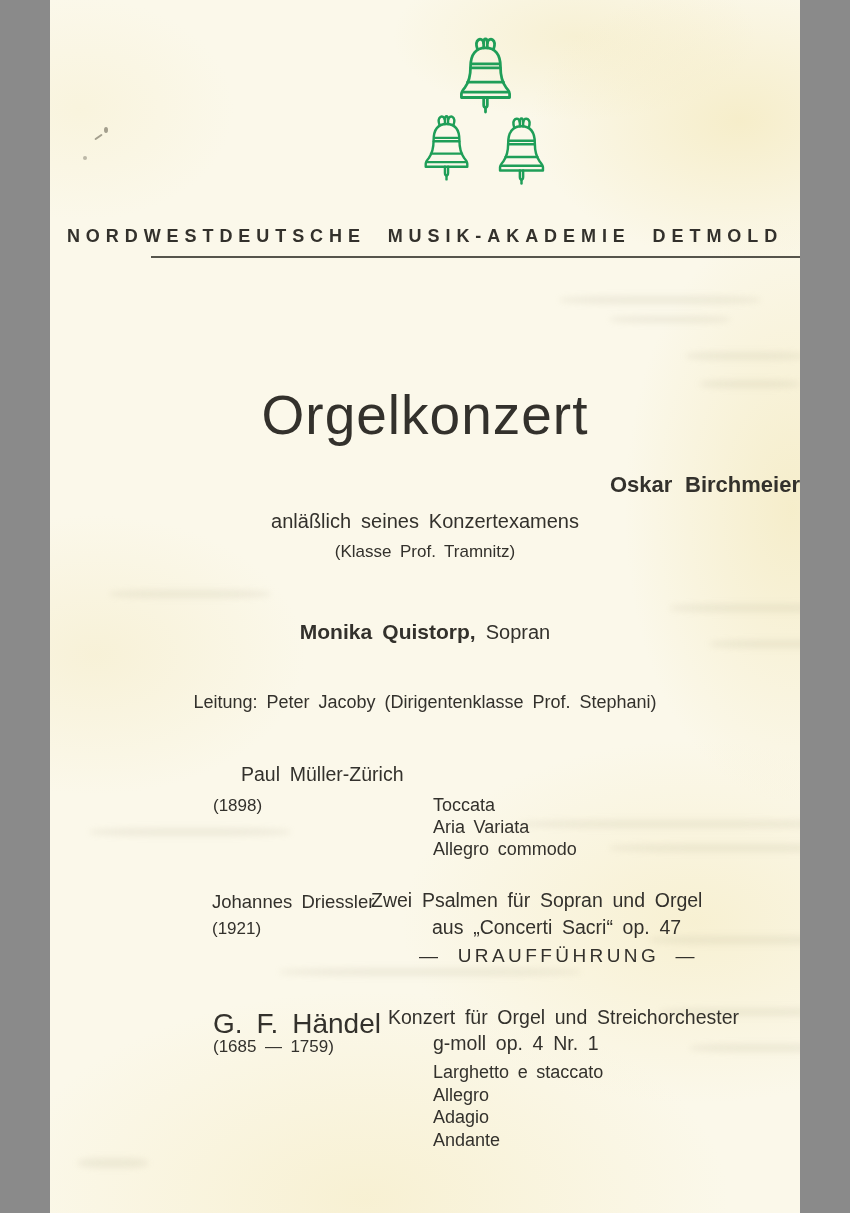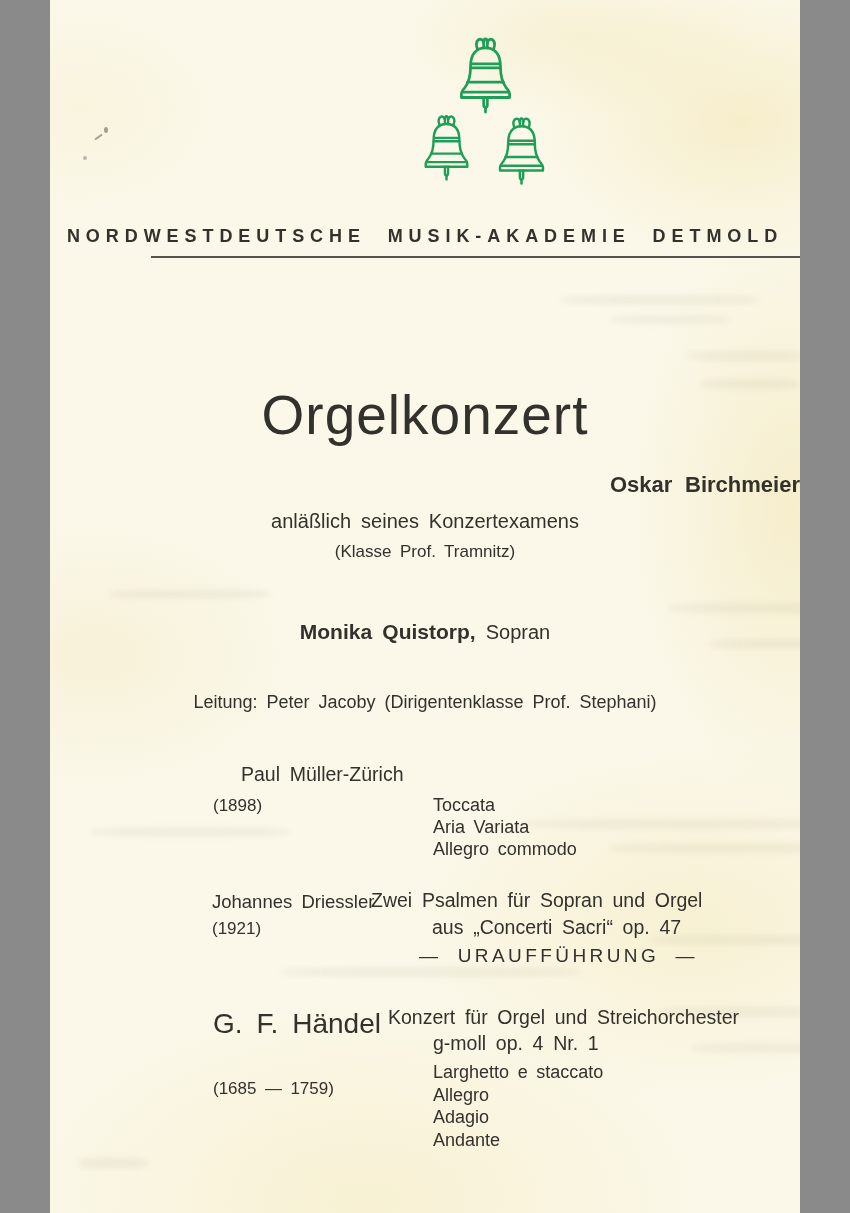--- a/index.html
+++ b/index.html
@@ -120,21 +120,21 @@
     <div>Allegro commodo</div>
   </div>
 
   <div class="line composer" style="left:162px;top:891px;font-size:18.5px;">Johannes Driessler</div>
   <div class="line dates" style="left:162px;top:919px;">(1921)</div>
   <div class="line work" style="left:321px;top:889px;">Zwei Psalmen für Sopran und Orgel</div>
   <div class="line work" style="left:382px;top:916px;">aus „Concerti Sacri“ op. 47</div>
   <div class="line premiere" style="left:369px;top:945px;">— URAUFFÜHRUNG —</div>
 
   <div class="line composer" style="left:163px;top:1008px;font-size:28px;">G. F. Händel</div>
-  <div class="line dates" style="left:163px;top:1037px;margin-top:42px;">(1685 — 1759)</div>
+  <div class="line dates" style="left:163px;top:1037px;">(1685 — 1759)</div>
   <div class="line work" style="left:338px;top:1006px;">Konzert für Orgel und Streichorchester</div>
   <div class="line work" style="left:383px;top:1032px;">g-moll op. 4 Nr. 1</div>
   <div class="movements" style="left:383px;top:1061px;line-height:22.5px;">
     <div>Larghetto e staccato</div>
     <div>Allegro</div>
     <div>Adagio</div>
     <div>Andante</div>
   </div>
 
 </div>

